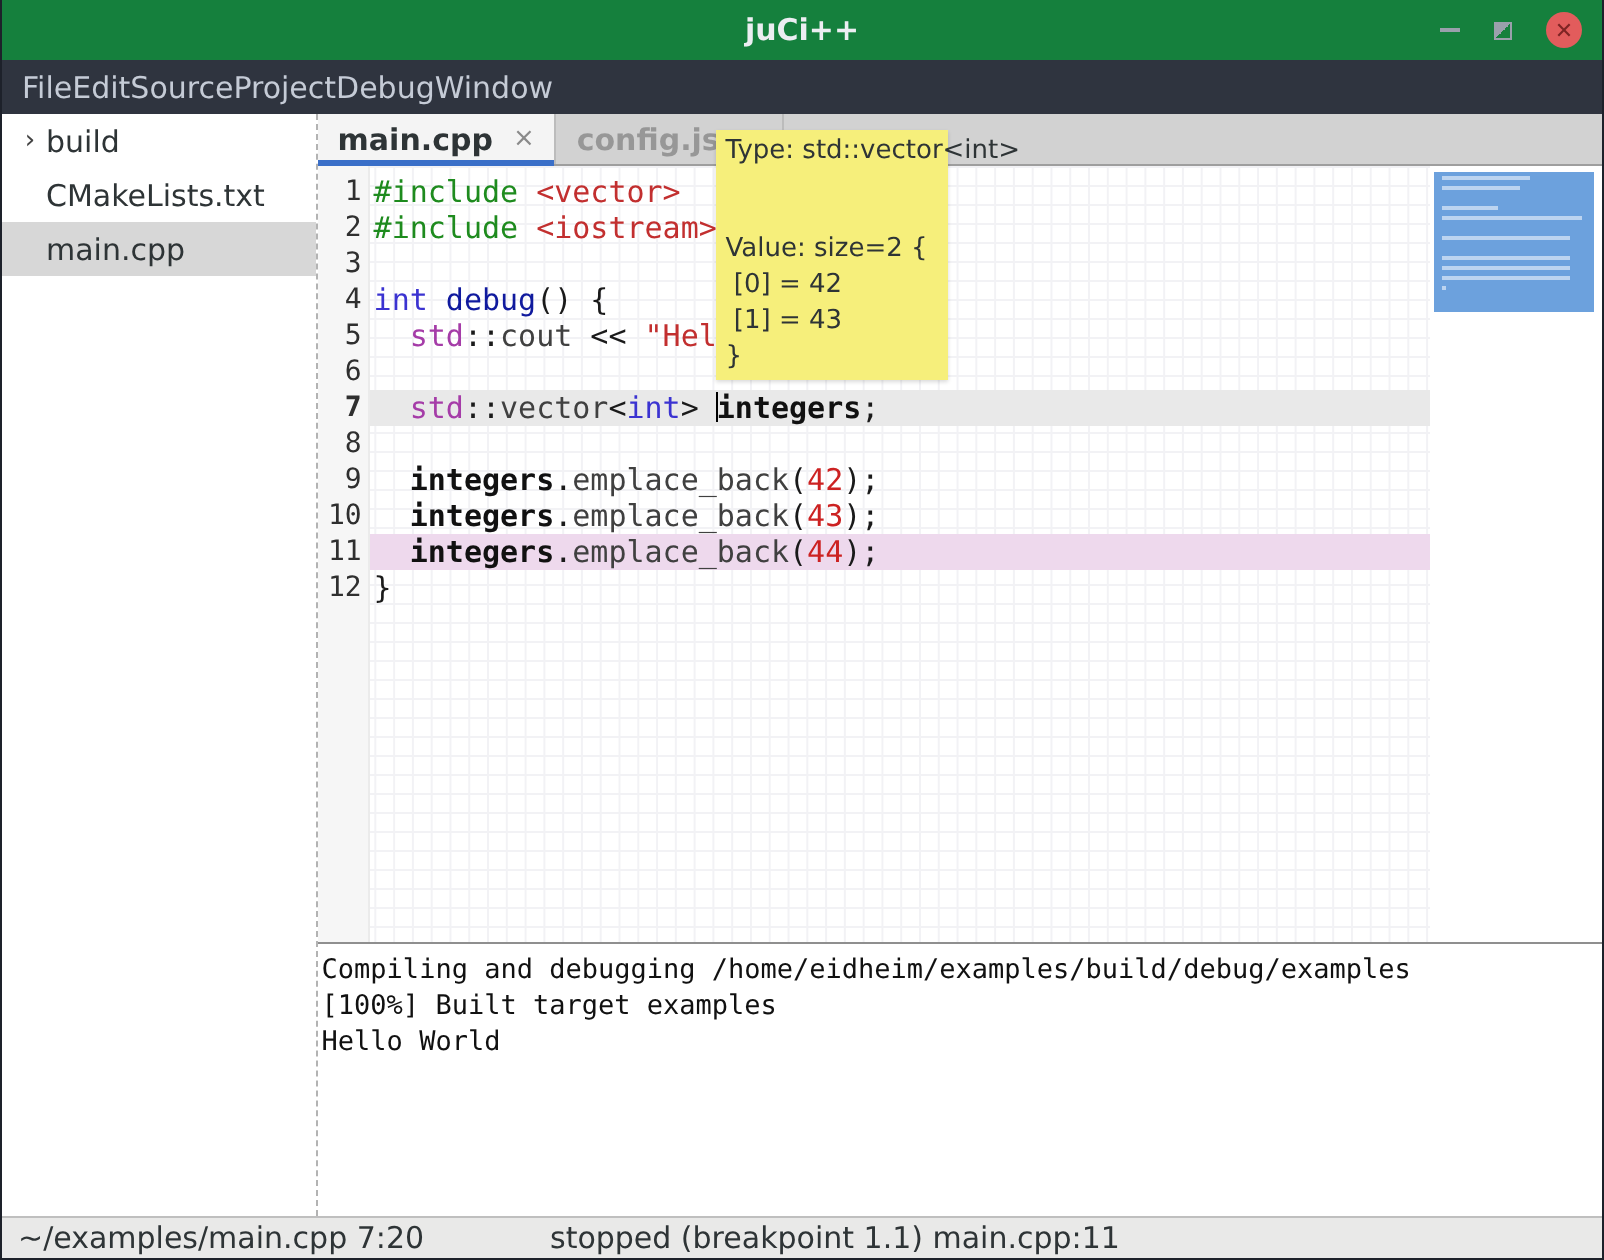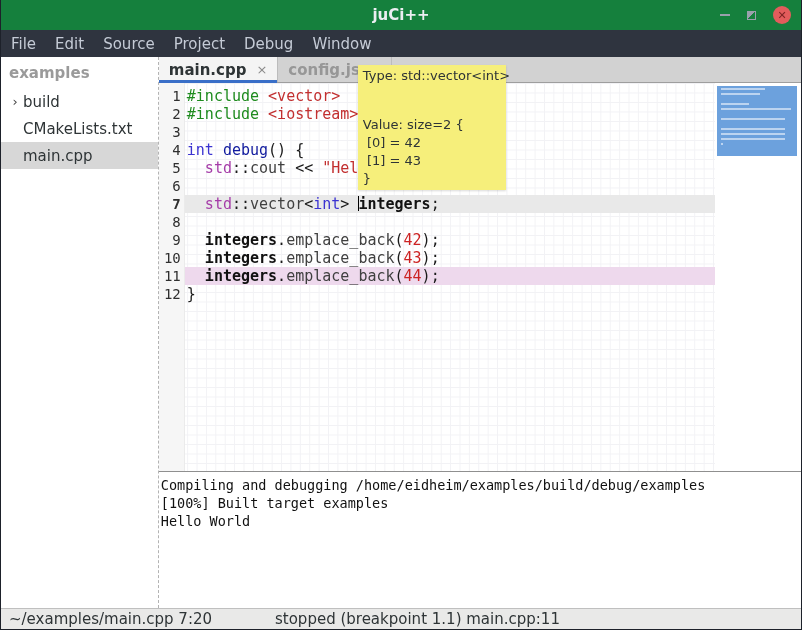--- a/index.html
+++ b/index.html
@@ -11,21 +11,21 @@
     border-left: 1px solid #1d212a; border-right: 1px solid #1d212a; border-bottom: 1px solid #1d212a;
   }
   
   .titlebar { height: 30px; background: #15803d; display: flex; align-items: center; position: relative; }
   .title { position: absolute; left: 0; right: 0; text-align: center; color: #eceef2; font-size: 15px; font-weight: 600; }
   .win-controls { position: absolute; right: 10px; top: 0; height: 30px; display: flex; align-items: center; gap: 17px; }
   .btn-min { width: 10px; height: 2px; background: #9aa0ac; display: inline-block; }
   .btn-restore { width: 9px; height: 9px; border: 1px solid #9aa0ac; background: linear-gradient(135deg,#9aa0ac 50%,transparent 50%); display: inline-block; }
   .btn-close { width: 18px; height: 18px; border-radius: 50%; background: #e25c5c; color: #7e2424; font-size: 11px; font-weight: bold; display: flex; align-items: center; justify-content: center; line-height: 1; }
   
-  .menubar { height: 27px; background: #2f343f; display: flex; align-items: center; padding-left: 10px; gap: 19px; }
+  .menubar { height: 27px; background: #2f343f; display: flex; align-items: center; padding-left: 10px; }
   .menu-item { color: #c5cbd6; font-size: 15px; cursor: default; }
   
   .content { display: flex; height: 551px; }
   .sidebar { width: 158px; background: #fff; border-right: 1px dashed #b3b3b3; }
   .sidebar-header { color: #9a9a9a; font-weight: bold; font-size: 15px; padding: 7px 0 6px 8px; }
   .tree-row { height: 27px; display: flex; align-items: center; font-size: 15px; color: #2e3436; }
   .tree-row.selected { background: #d7d7d7; }
   .tree-chevron { width: 16px; text-align: center; color: #444; font-size: 13px; margin-left: 6px; }
   .tree-indent { width: 16px; margin-left: 6px; }
   
@@ -58,21 +58,21 @@
   .minimap-viewport { position: absolute; left: 2px; top: 3px; width: 80px; height: 70px; background: #6ca1dd; }
   .mm-bar { position: absolute; height: 2px; background: rgba(255,255,255,.55); }
   
   .terminal { height: 141px; background: #fff; border-top: 1px solid #8f8f8f; padding: 4px 0 0 2px; font-family: "DejaVu Sans Mono", monospace; font-size: 13.5px; color: #111; }
   .term-line { height: 18px; line-height: 18px; white-space: pre; }
   
   .statusbar { height: 22px; background: #e9e9e8; border-top: 1px solid #bfbfbf; position: relative; font-size: 15px; color: #2e3436; }
   .status-loc { position: absolute; left: 8px; top: 1px; }
   .status-debug { position: absolute; left: 274px; top: 1px; }
   
-  .tooltip { position: absolute; left: 199px; top: 8px; width: 148px; min-height: 125px; background: #f6ef7b; z-index: 20; padding: 2px 5px; font-size: 13px; color: #2e3436; box-shadow: 0 1px 2px rgba(0,0,0,.15); }
+  .tooltip { position: absolute; left: 199px; top: 8px; width: 116px; min-height: 125px; background: #f6ef7b; z-index: 20; padding: 2px 5px; font-size: 13px; color: #2e3436; box-shadow: 0 1px 2px rgba(0,0,0,.15); }
   .tooltip-line { height: 18px; line-height: 18px; white-space: pre; }
   .tooltip-value { margin-top: 31px; }
 </style>
 </head>
 <body>
 
 <div class="window">
 
   <div class="titlebar">
     <span class="title">juCi++</span>
@@ -88,21 +88,20 @@
       <span class="menu-item">Edit</span>
       <span class="menu-item">Source</span>
       <span class="menu-item">Project</span>
       <span class="menu-item">Debug</span>
       <span class="menu-item">Window</span>
     </div>
 
   <div class="content">
 
     <div class="sidebar">
-      <div class="sidebar-header">examples</div>
       <div id="tree">
           <div class="tree-row">
             <span class="tree-chevron">›</span>
             <span>build</span>
           </div>
           <div class="tree-row">
             <span class="tree-indent"></span>
             <span>CMakeLists.txt</span>
           </div>
           <div class="tree-row selected">

